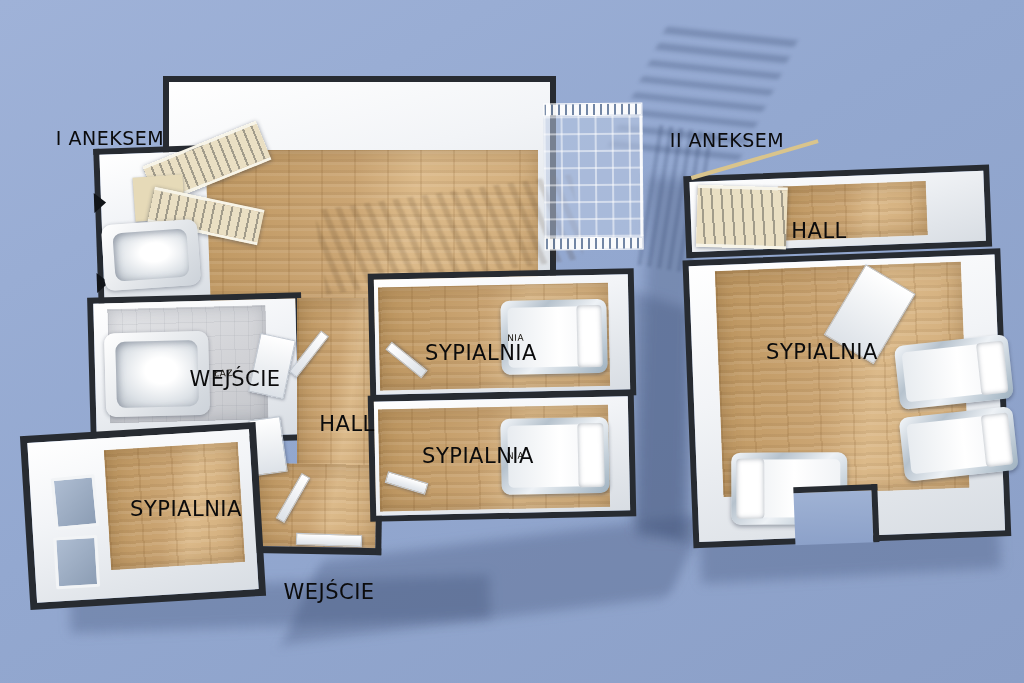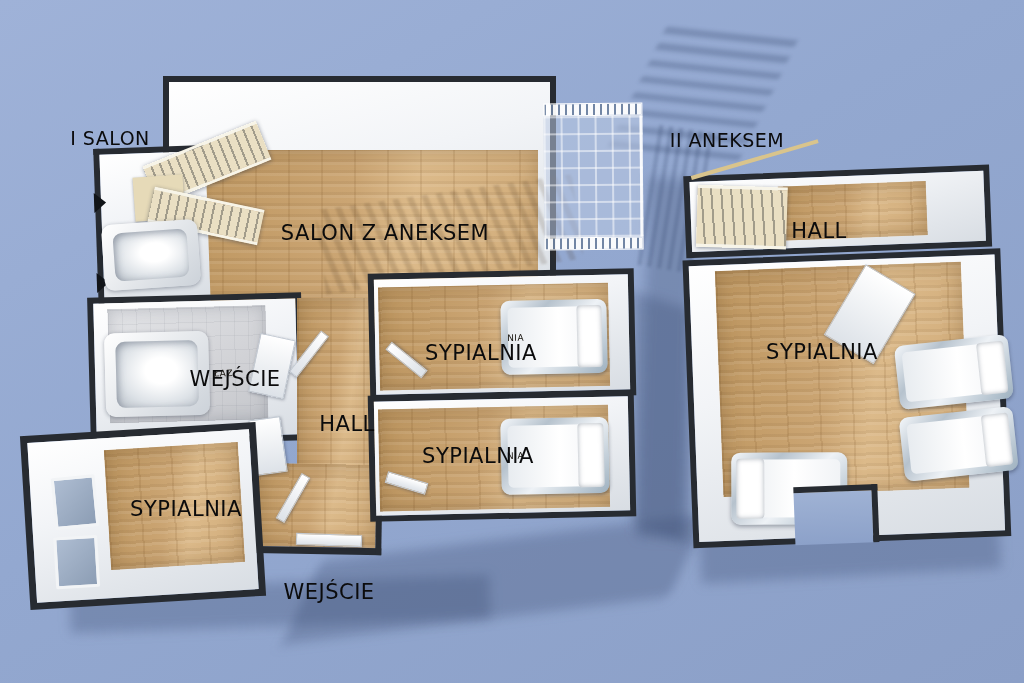--- a/index.html
+++ b/index.html
@@ -181,23 +181,22 @@
       </div>
       <div class="bed" style="left:34px;top:190px;width:116px;height:72px;transform:rotate(2deg);">
         <div class="mattress"></div>
         <div class="pillow left"></div>
       </div>
 
       <div style="left:96px;bottom:-7px;width:84px;height:58px;background:linear-gradient(180deg,#9fb2d4,#8ca1c9);border-top:6px solid #272b31;border-right:6px solid #272b31;"></div>
     </div>
   </div>
 
-  <span class="label small" style="left:110px;top:138px;">I SALON</span>
+  <span class="label small" style="left:110px;top:138px;">I ANEKSEM</span>
   <span class="label small" style="left:727px;top:140px;">II ANEKSEM</span>
-  <span class="label" style="left:385px;top:233px;">SALON Z ANEKSEM</span>
   <span class="label" style="left:235px;top:379px;">WEJŚCIE</span>
   <span class="label" style="left:347px;top:424px;">HALL</span>
   <span class="label" style="left:481px;top:353px;">SYPIALNIA</span>
   <span class="label" style="left:478px;top:456px;">SYPIALNIA</span>
   <span class="label" style="left:186px;top:509px;">SYPIALNIA</span>
   <span class="label" style="left:329px;top:592px;">WEJŚCIE</span>
   <span class="label" style="left:819px;top:231px;">HALL</span>
   <span class="label" style="left:822px;top:352px;">SYPIALNIA</span>
 
 </div>

